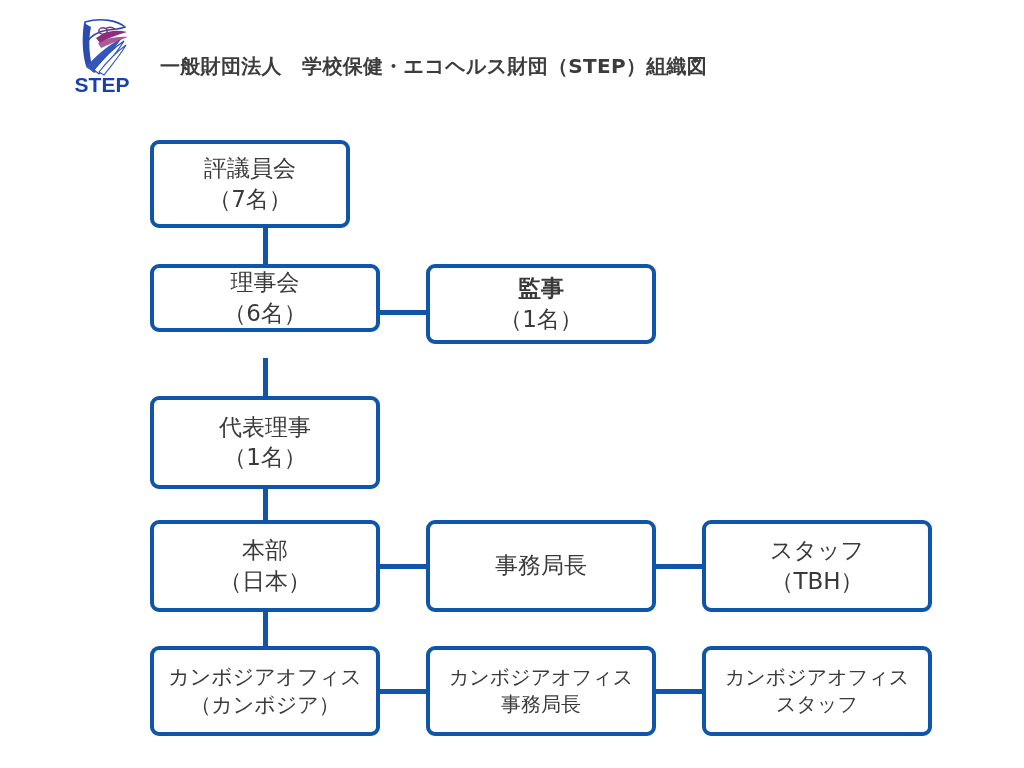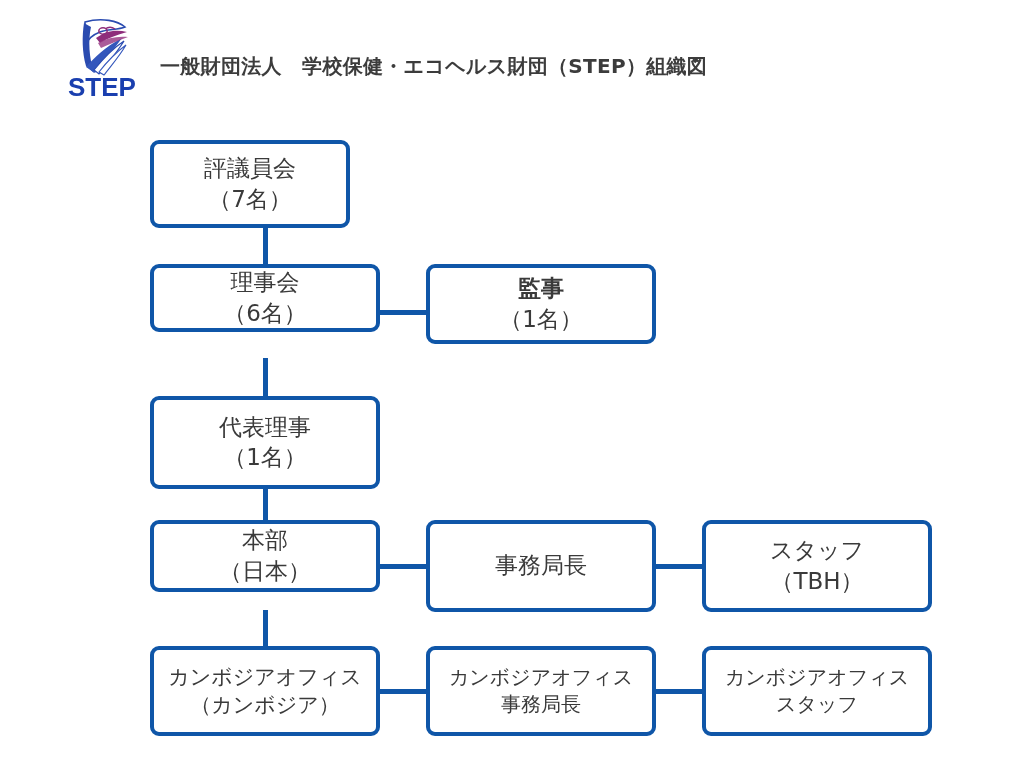--- a/index.html
+++ b/index.html
@@ -47,21 +47,21 @@
     height: 58px;
   }
 
   .logo-text {
     position: absolute;
     left: 0;
     top: 56px;
     width: 76px;
     text-align: center;
     font-family: "Liberation Sans", "DejaVu Sans", sans-serif;
-    font-size: 26px;
+    font-size: 21px;
     font-weight: 700;
     letter-spacing: 0px;
     color: #1A3FAF;
     line-height: 1;
   }
 
   .page-title {
     position: absolute;
     left: 160px;
     top: 53px;
@@ -186,21 +186,21 @@
     <div class="node two-line bold-label" style="left:426px; top:264px; width:230px; height:80px;">
       <span class="l1">監事</span>
       <span class="l2">（1名）</span>
     </div>
 
     <div class="node two-line" style="left:150px; top:396px; width:230px; height:93px;">
       <span class="l1">代表理事</span>
       <span class="l2">（1名）</span>
     </div>
 
-    <div class="node two-line" style="left:150px; top:520px; width:230px; height:72px;">
+    <div class="node two-line" style="left:150px; top:520px; width:230px; height:92px;">
       <span class="l1">本部</span>
       <span class="l2">（日本）</span>
     </div>
 
     <div class="node empty-l2" style="left:426px; top:520px; width:230px; height:92px;">
       <span class="l1">事務局長</span>
 
     </div>
 
     <div class="node two-line" style="left:702px; top:520px; width:230px; height:92px;">

